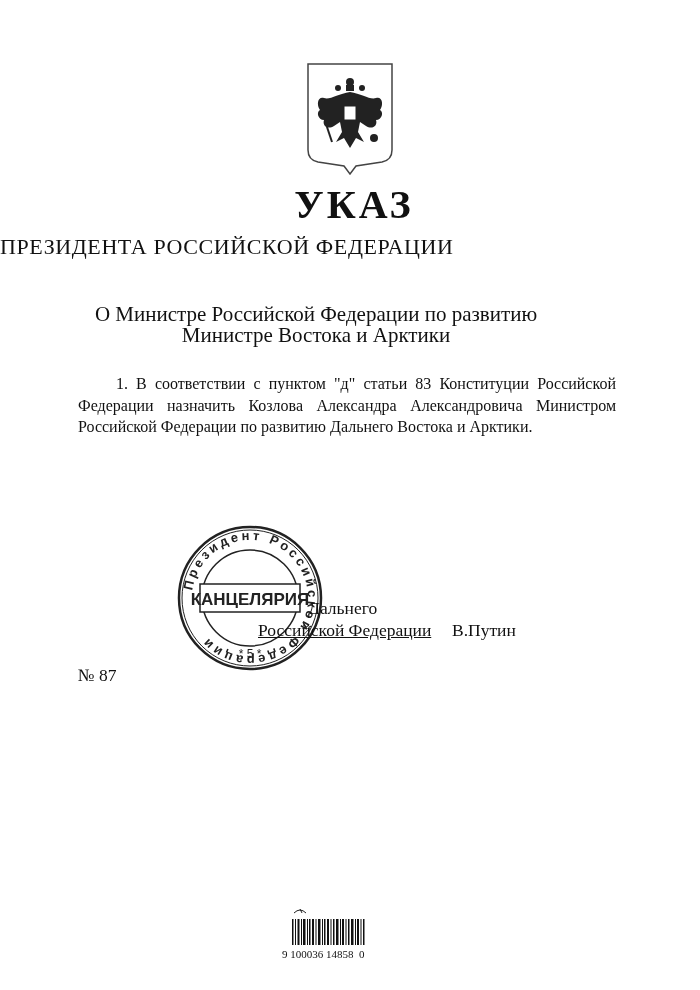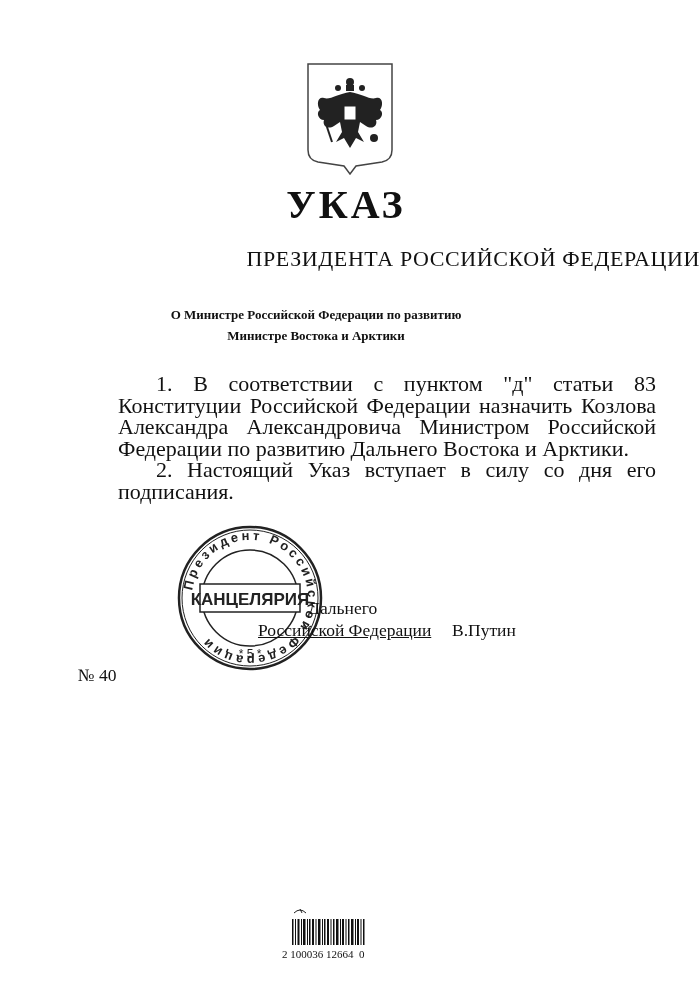--- a/index.html
+++ b/index.html
@@ -1,26 +1,26 @@
 <!DOCTYPE html>
 <html><head>
 <meta charset="utf-8">
 <style>
   html, body { margin: 0; padding: 0; background: #ffffff; }
   body { width: 700px; height: 990px; position: relative; overflow: hidden;
          font-family: "Liberation Serif", "DejaVu Serif", serif; color: #111; }
   .abs { position: absolute; }
   .emblem { left: 302px; top: 58px; width: 96px; height: 118px; }
-  .title { left: 0; width: 692px; top: 183px; text-align: center;
+  .title { left: 8px; width: 692px; top: 183px; text-align: center;
            font-size: 40px; font-weight: bold; letter-spacing: 3px; line-height: 44px; }
-  .subtitle { left: 0; width: 700px; top: 234px; text-align: right;
-              font-size: 22px; letter-spacing: 0.6px; line-height: 26px; margin-top: 12px; }
+  .subtitle { left: 0; width: 700px; top: 234px; text-align: left;
+              font-size: 22px; letter-spacing: 0.6px; line-height: 26px; }
   .heading { left: 0; width: 632px; top: 304px; text-align: center;
-             font-size: 13px; font-weight: bold; line-height: 21px; }
-  .body { left: 78px; width: 538px; top: 373px; font-size: 22px; line-height: 21.5px; margin-left: 40px; }
+             font-size: 21px; font-weight: normal; line-height: 21px; }
+  .body { left: 78px; width: 538px; top: 373px; font-size: 16px; line-height: 21.5px; }
   .para { text-align: justify; text-indent: 38px; margin: 0; }
   .sig-title { left: 308px; top: 598px; font-size: 17.5px; }
   .sig-org { left: 258px; top: 620px; font-size: 17.5px; text-decoration: underline; }
   .sig-name { left: 452px; top: 620px; font-size: 17.5px; }
   .place { left: 78px; top: 665px; font-size: 17.5px; line-height: 21px; }
   .stamp { left: 176px; top: 524px; width: 148px; height: 148px; }
   .barcode { left: 282px; top: 905px; width: 100px; height: 58px; }
   .barcode-num { left: 282px; top: 948px; width: 100px; font-size: 11px;
                  font-family: "Liberation Serif", serif; white-space: pre; }
 </style>
@@ -46,21 +46,20 @@
 <div class="abs title">УКАЗ</div>
 <div class="abs subtitle">ПРЕЗИДЕНТА РОССИЙСКОЙ ФЕДЕРАЦИИ</div>
 
 <div class="abs heading">
   <div>О Министре Российской Федерации по развитию</div>
   <div>Министре Востока и Арктики</div>
 </div>
 
 <div class="abs body">
   <p class="para">1. В соответствии с пунктом "д" статьи 83 Конституции Российской Федерации назначить Козлова Александра Александровича Министром Российской Федерации по развитию Дальнего Востока и Арктики.</p>
-  <p class="para">2. Настоящий Указ вступает в силу со дня его подписания.</p>
 </div>
 
 <div class="abs stamp">
   <svg width="148" height="148" viewBox="0 0 148 148">
     <defs>
       <path id="ring" d="M74 74 m-58 0 a58 58 0 1 1 116 0 a58 58 0 1 1 -116 0"></path>
     </defs>
     <circle cx="74" cy="74" r="71" fill="none" stroke="#222" stroke-width="2.5"></circle>
     <circle cx="74" cy="74" r="68" fill="none" stroke="#222" stroke-width="1"></circle>
     <circle cx="74" cy="74" r="48" fill="none" stroke="#222" stroke-width="1.5"></circle>
@@ -71,21 +70,21 @@
     <text x="74" y="81" text-anchor="middle" font-family="Liberation Sans, sans-serif" font-size="17" font-weight="bold" fill="#222">КАНЦЕЛЯРИЯ</text>
     <text x="74" y="134" text-anchor="middle" font-family="Liberation Sans, sans-serif" font-size="12" fill="#222">* 5 *</text>
   </svg>
 </div>
 
 <div class="abs sig-title">Дальнего</div>
 <div class="abs sig-org">Российской Федерации</div>
 <div class="abs sig-name">В.Путин</div>
 
 <div class="abs place">
-  <div>№ 40</div>
+  <div>№ 87</div>
 </div>
 
 <div class="abs barcode">
   <svg width="100" height="44" viewBox="0 0 100 44">
     <path d="M12 8 q6 -6 12 0 M18 4 l2 4" stroke="#222" fill="none" stroke-width="1"></path>
     <g fill="#111">
       <rect x="10" y="14" width="1.5" height="26"></rect>
         <rect x="13" y="14" width="1" height="26"></rect>
       <rect x="15.5" y="14" width="2" height="26"></rect>
         <rect x="19" y="14" width="1" height="26"></rect>
@@ -106,13 +105,13 @@
       <rect x="63.5" y="14" width="1" height="26"></rect>
         <rect x="66" y="14" width="1.5" height="26"></rect>
       <rect x="69" y="14" width="2.5" height="26"></rect>
         <rect x="73" y="14" width="1" height="26"></rect>
       <rect x="75" y="14" width="2" height="26"></rect>
         <rect x="78.5" y="14" width="1" height="26"></rect>
       <rect x="81" y="14" width="1.5" height="26"></rect>
     </g>
   </svg>
 </div>
-<div class="abs barcode-num">2 100036 12664  0</div>
+<div class="abs barcode-num">9 100036 14858  0</div>
 
 </body></html>

